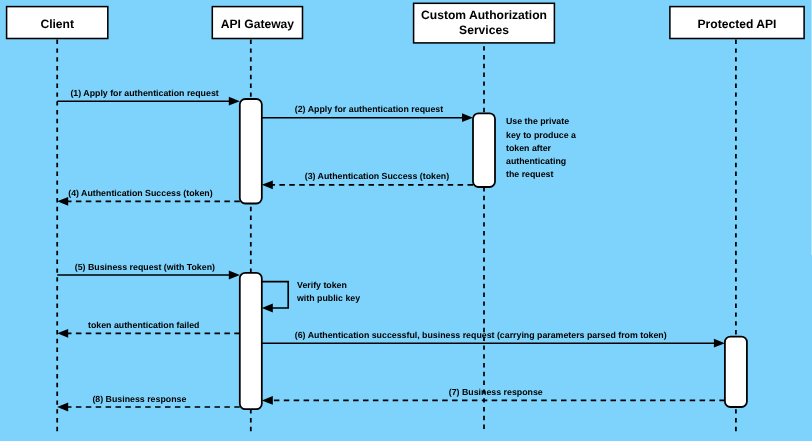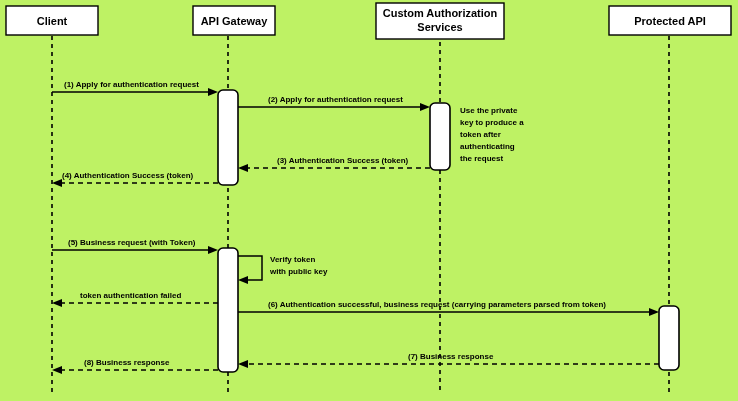--- a/index.html
+++ b/index.html
@@ -9,21 +9,21 @@
     background: #ffffff;
   }
   body {
     font-family: "Liberation Sans", sans-serif;
     color: #000000;
   }
   #canvas {
     position: relative;
     width: 738px;
     height: 401px;
-    background: #bef264;
+    background: #7dd3fc;
     overflow: hidden;
   }
   #diagram-svg {
     position: absolute;
     left: 0;
     top: 0;
   }
   .lifeline-title {
     font-size: 11px;
     font-weight: bold;

